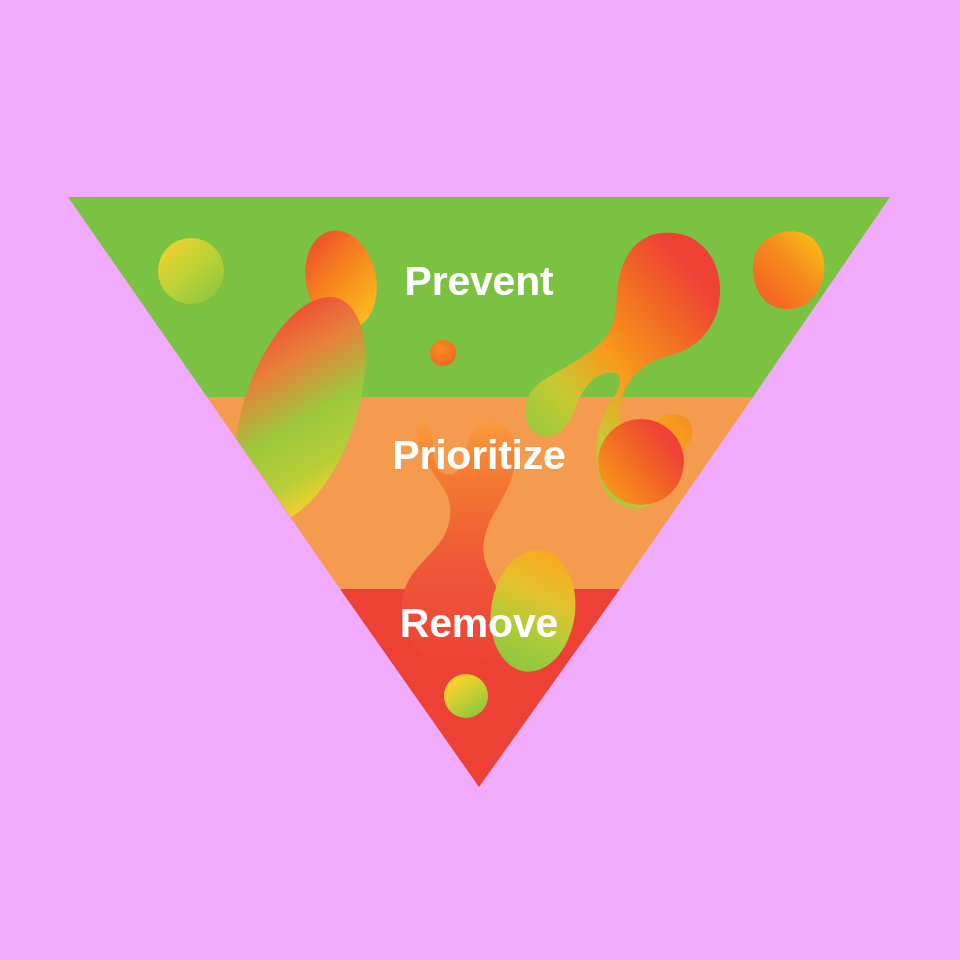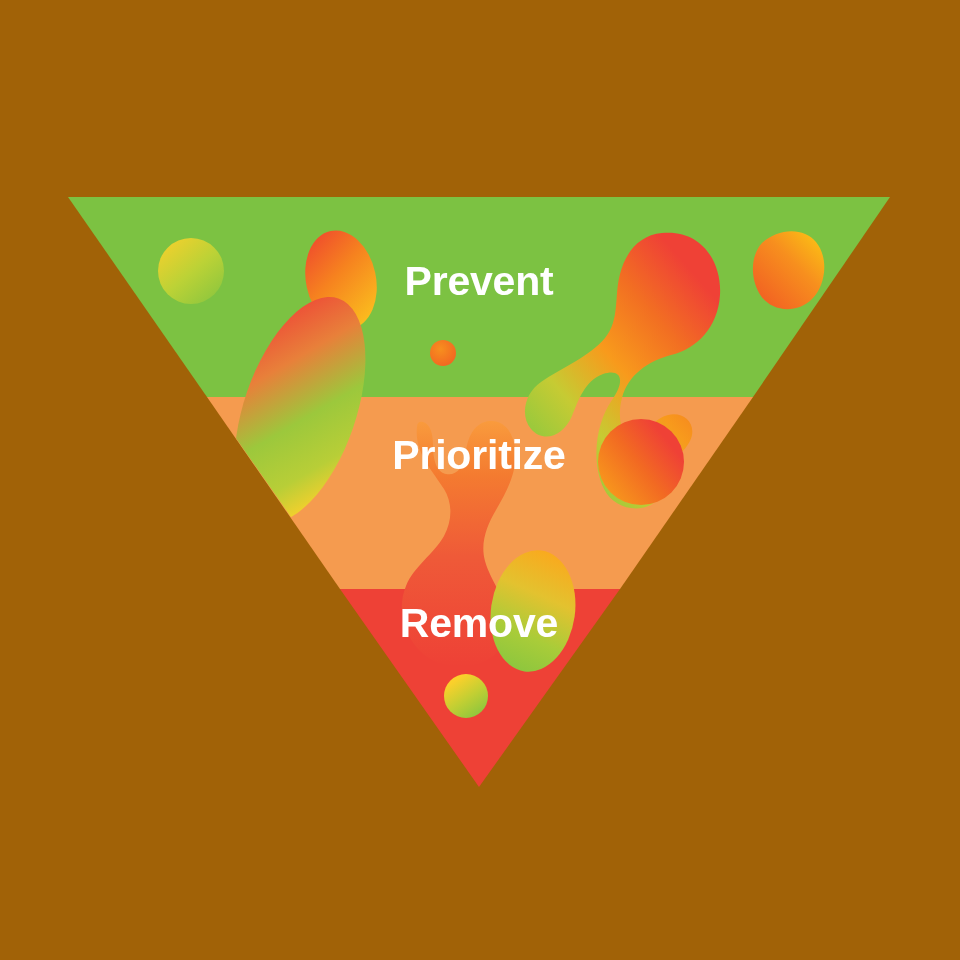--- a/index.html
+++ b/index.html
@@ -34,21 +34,21 @@
     font-weight: bold;
     font-size: 41px;
     letter-spacing: -0.2px;
     dominant-baseline: middle;
     text-anchor: middle;
   }
 </style>
 </head>
 <body>
 
-<div id="stage" style="background: #a16207;">
+<div id="stage" style="background: #f0abfc;">
   <svg id="funnel-svg" viewBox="0 0 960 960" xmlns="http://www.w3.org/2000/svg">
     <defs>
 
       <clipPath id="clip-triangle">
         <polygon points="68,197 890,197 479,787"></polygon>
       </clipPath>
 
       <clipPath id="clip-band-1">
         <polygon points="68,197 890,197 753,397 207,397"></polygon>
       </clipPath>

